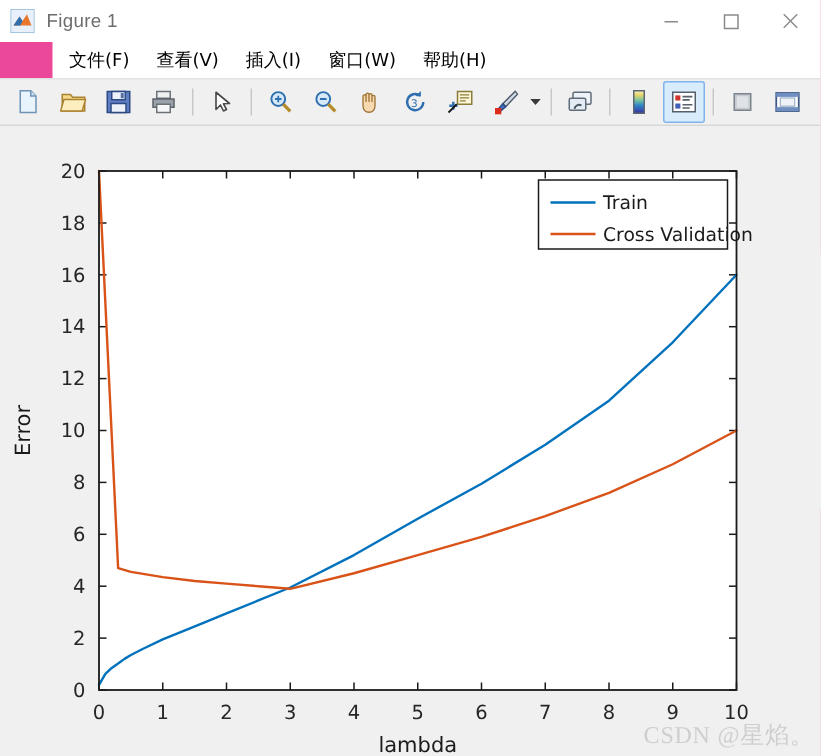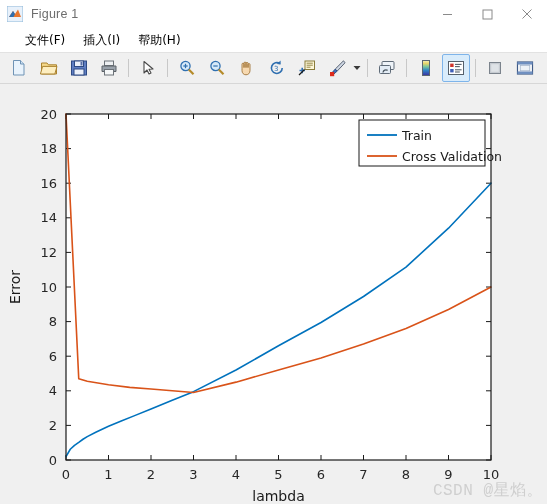--- a/index.html
+++ b/index.html
@@ -43,22 +43,23 @@
     color: #8a8a8a;
   }
   .winbtn svg { display: block; }
 
   
   .menubar {
     height: 24px;
     flex: 0 0 24px;
     background: #ffffff;
     display: flex; align-items: center;
-    padding-left: 16px;
+    padding-left: 2px;
     overflow: hidden;
+    margin-left: 35px;
   }
   .menuitem {
     font-size: 12px;
     color: #000000;
     padding: 2px 9px;
     white-space: nowrap;
     font-family: "DejaVu Sans", "Liberation Sans", sans-serif;
   }
 
   
@@ -106,21 +107,21 @@
     left: 0; top: 0; right: 0; bottom: 0;
     background: #f0f0f0;
   }
   .plotsvg { position: absolute; left: 0; top: 0; }
 
   .watermark {
     position: absolute;
     right: 4px; bottom: 3px;
     font-size: 16px;
     color: #cfcfcf;
-    font-family: Liberation Mono, monospace;
+    font-family: Liberation Serif, serif;
     letter-spacing: .5px;
     white-space: nowrap;
   }
 </style>
 </head>
 <body>
 
 <div id="app">
 
   <div class="titlebar">
@@ -147,21 +148,23 @@
         <svg width="12" height="12" viewBox="0 0 12 12">
             <line x1="1.5" y1="1.5" x2="10.5" y2="10.5" stroke="#8a8a8a" stroke-width="1"></line>
             <line x1="10.5" y1="1.5" x2="1.5" y2="10.5" stroke="#8a8a8a" stroke-width="1"></line>
           </svg>
       </div>
     </div>
   </div>
 
   <div class="menubar">
     <div class="menuitem">文件(F)</div>
+    <div class="menuitem">查看(V)</div>
     <div class="menuitem">插入(I)</div>
+    <div class="menuitem">窗口(W)</div>
     <div class="menuitem">帮助(H)</div>
   </div>
 
   <div class="toolbar">
 
     <div class="tbtn">
       <svg width="18" height="18" viewBox="0 0 18 18">
         <path d="M3.5 1.5 h7 l3.5 3.5 v11 h-10.5 z" fill="#e9f3fc" stroke="#6f93b5" stroke-width="1"></path>
         <path d="M10.5 1.5 v3.5 h3.5" fill="#cfe3f5" stroke="#6f93b5" stroke-width="1"></path>
       </svg>

